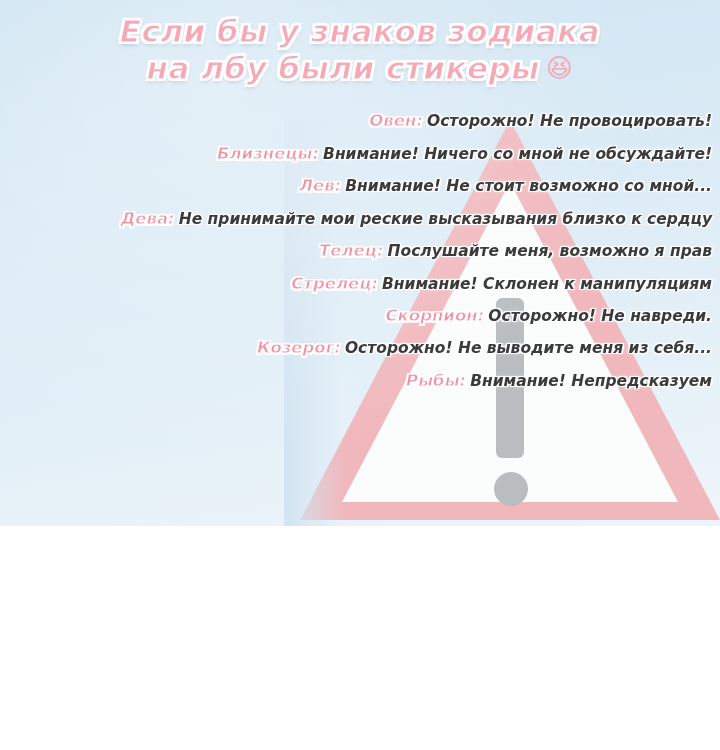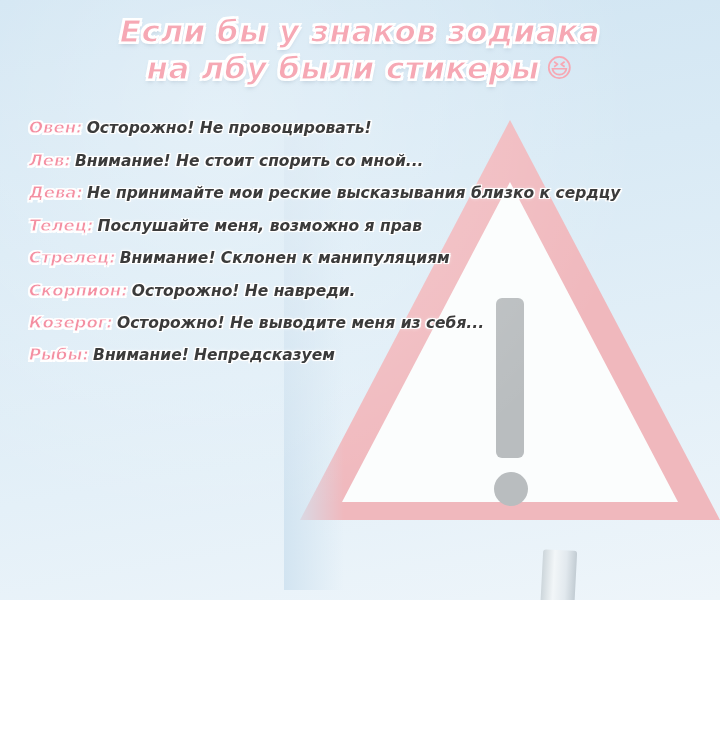--- a/index.html
+++ b/index.html
@@ -8,21 +8,21 @@
   }
   body {
     width: 720px;
     height: 750px;
     font-family: "DejaVu Sans", sans-serif;
     overflow: hidden;
   }
   .poster {
     position: relative;
     width: 720px;
-    height: 600px;
+    height: 526px;
     background: linear-gradient(170deg, #cfe4f2 0%, #d9eaf5 35%, #e4f0f8 70%, #eef5fa 100%);
     overflow: hidden;
   }
 
   
   .sign-wrap {
     position: absolute;
     left: 300px;
     top: 120px;
     width: 420px;
@@ -118,23 +118,24 @@
     font-size: 26px;
     -webkit-text-stroke: 0;
     text-shadow: none;
     vertical-align: 2px;
     margin-left: 6px;
   }
 
   
   .list {
     position: relative;
-    margin: 15px;
+    margin: 8px;
     padding: 18px 0 0 14px;
     list-style: none;
+    text-align: right;
   }
   .row {
     display: block;
     margin-bottom: 13.5px;
     white-space: nowrap;
     font-style: italic;
     font-weight: bold;
     font-size: 15.5px;
     line-height: 1.15;
   }
@@ -179,21 +180,24 @@
   <div class="title">
     <span class="title-line">Если бы у знаков зодиака</span>
     <span class="title-line"><span>на лбу были стикеры</span><span class="title-emoji">😆</span></span>
   </div>
 
   <ul class="list">
     <li class="row">
       <span class="sign-name">Овен:</span><span class="sign-text">Осторожно! Не провоцировать!</span>
     </li>
     <li class="row">
-      <span class="sign-name">Лев:</span><span class="sign-text">Внимание! Не стоит спорить со мной...</span>
+      <span class="sign-name">Близнецы:</span><span class="sign-text">Внимание! Ничего со мной не обсуждайте!</span>
+    </li>
+    <li class="row">
+      <span class="sign-name">Лев:</span><span class="sign-text">Внимание! Не стоит возможно со мной...</span>
     </li>
     <li class="row">
       <span class="sign-name">Дева:</span><span class="sign-text">Не принимайте мои реские высказывания близко к сердцу</span>
     </li>
     <li class="row">
       <span class="sign-name">Телец:</span><span class="sign-text">Послушайте меня, возможно я прав</span>
     </li>
     <li class="row">
       <span class="sign-name">Стрелец:</span><span class="sign-text">Внимание! Склонен к манипуляциям</span>
     </li>

